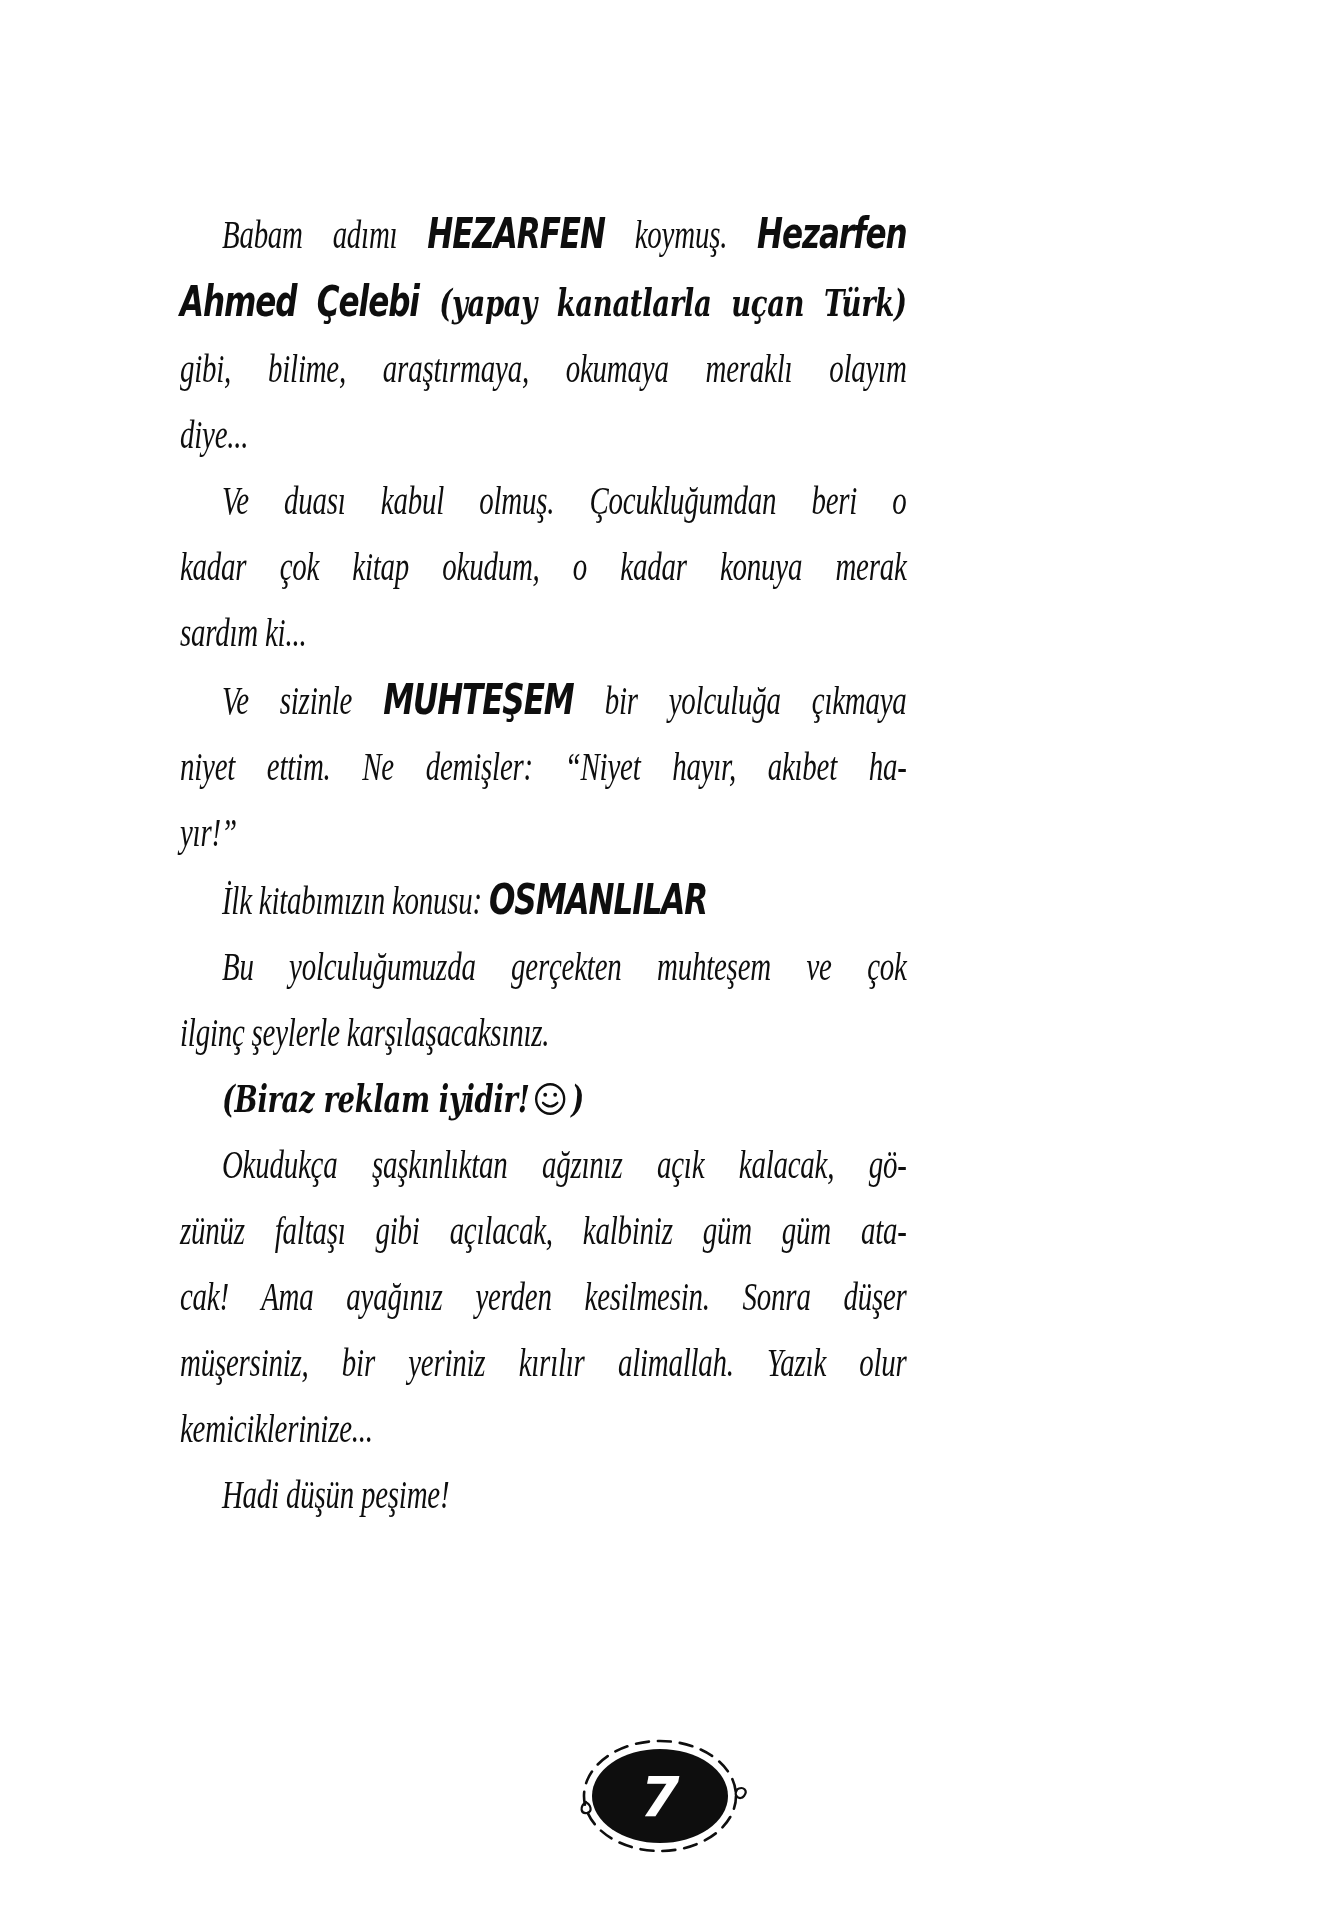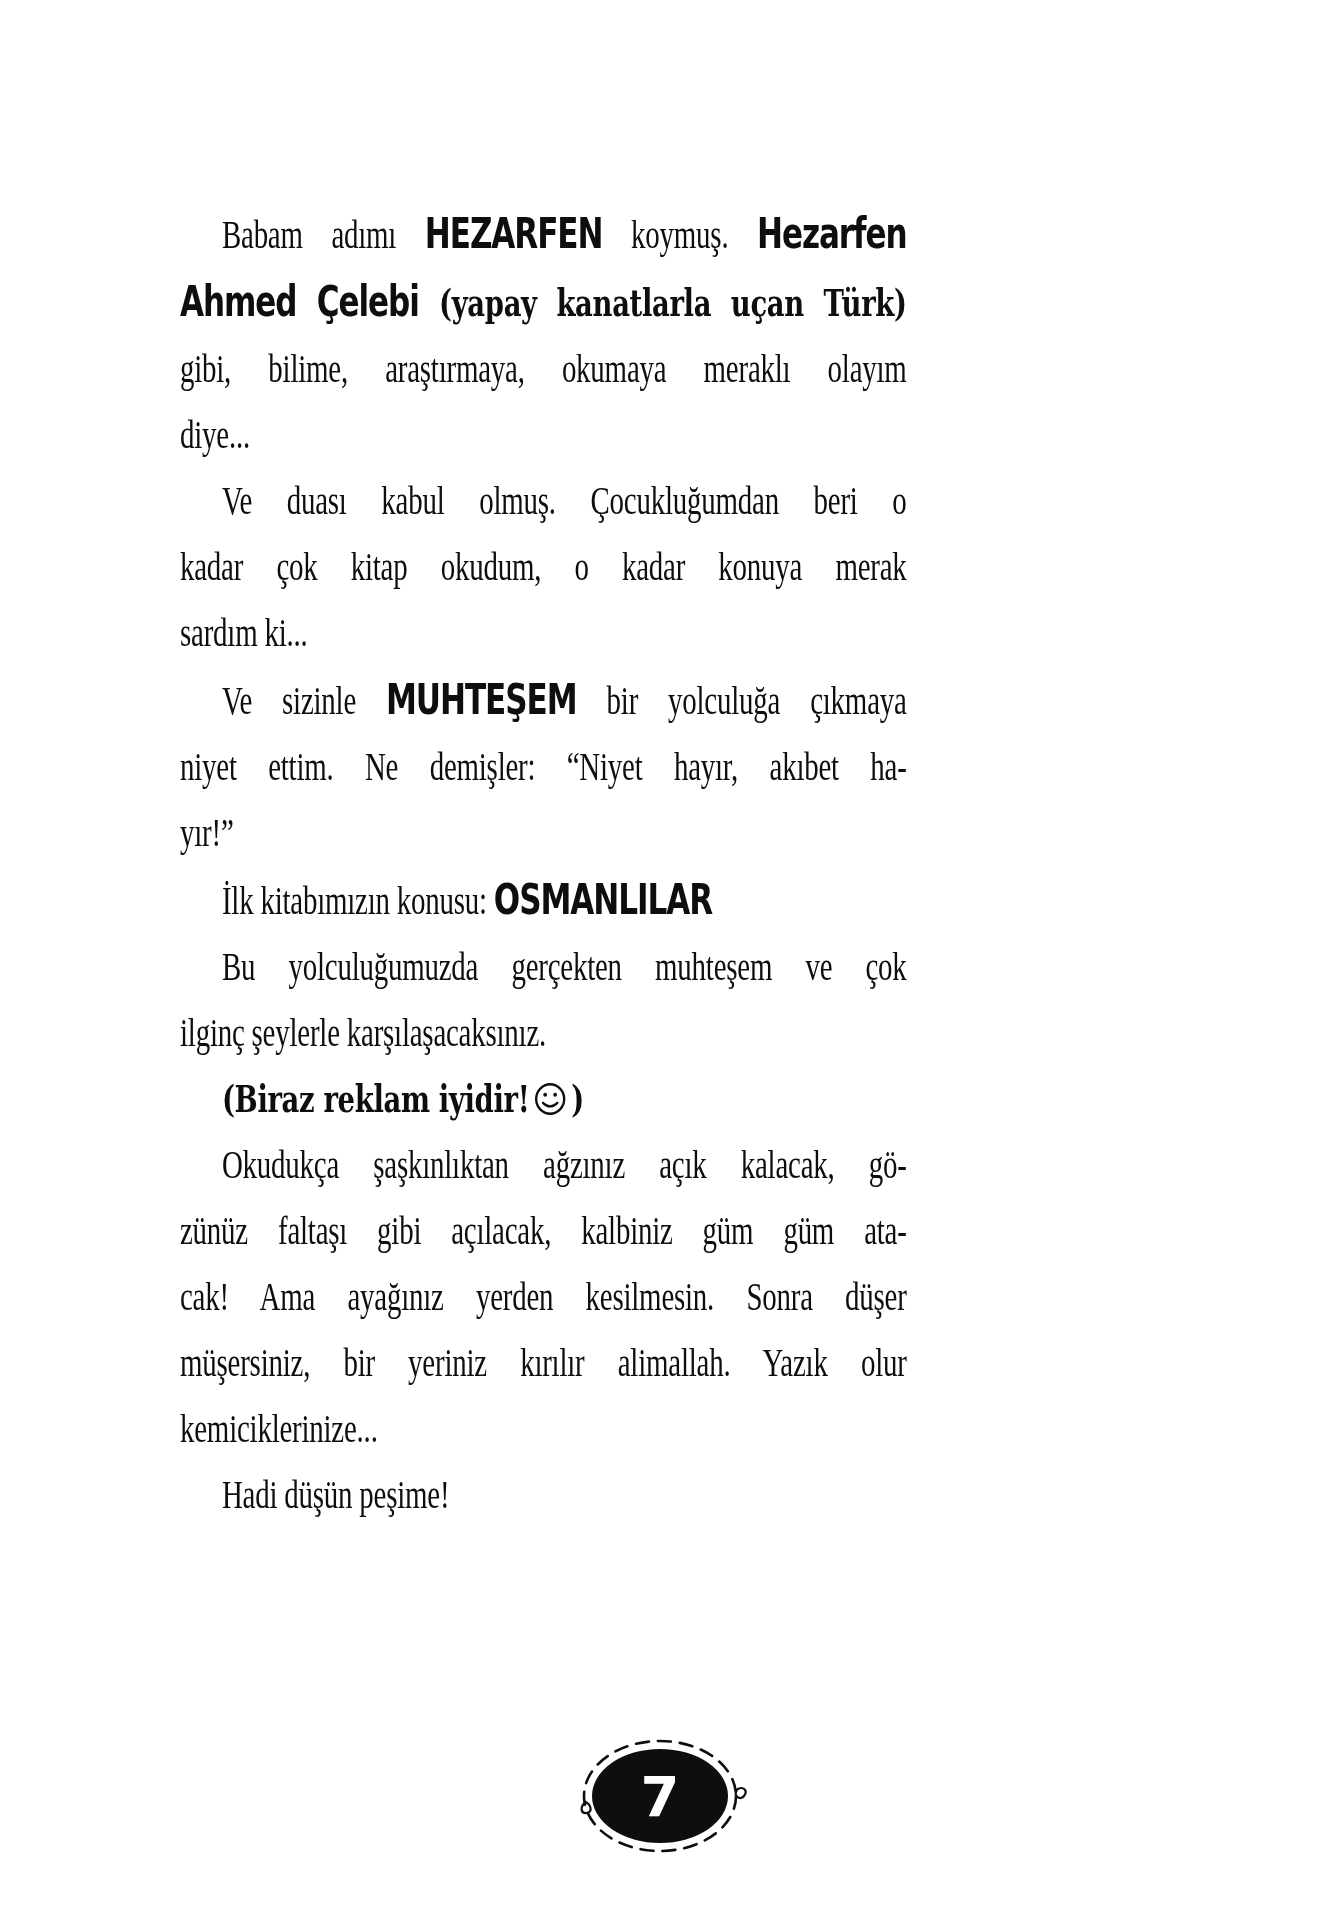--- a/index.html
+++ b/index.html
@@ -7,20 +7,21 @@
     width:1329px; height:1919px;
     background:#ffffff;
     font-family:"Liberation Serif", serif;
     color:#0e0e0e;
     overflow:hidden;
   }
   .book-page {
     position:relative;
     width:1329px; height:1919px;
     background:#ffffff;
+    font-style:italic;
   }
   .text-block {
     position:absolute;
     left:180px; top:200px;
     width:1005px;
     transform:scaleX(0.723);
     transform-origin:left top;
   }
   .line {
     font-family:"Liberation Serif", serif;

